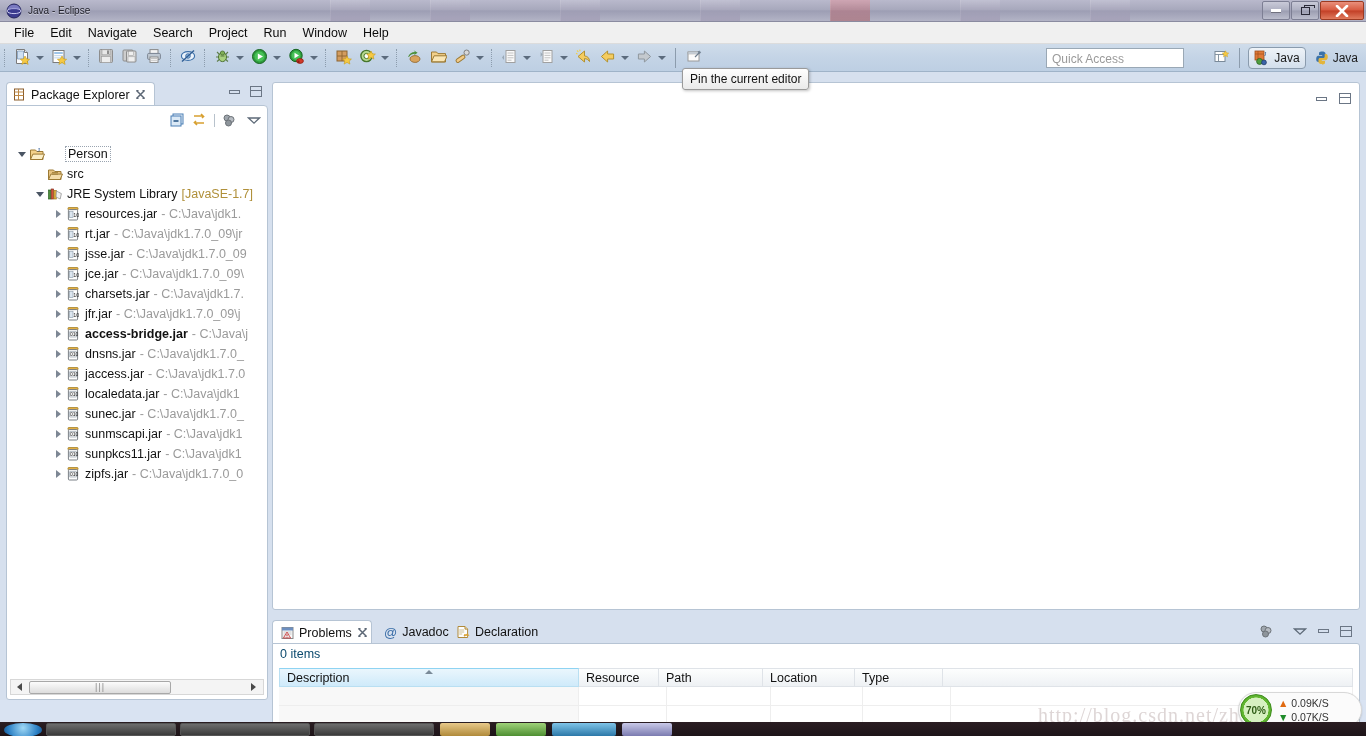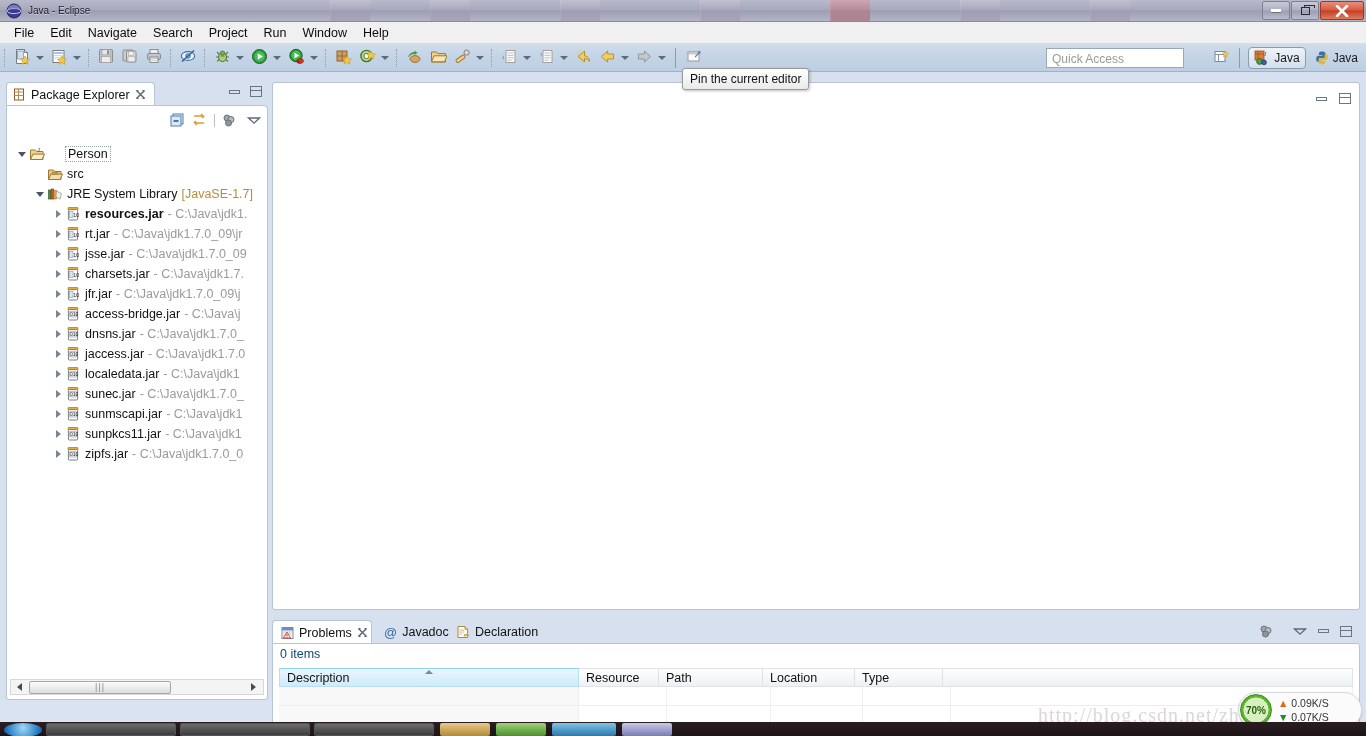--- a/index.html
+++ b/index.html
@@ -755,21 +755,21 @@
           <div class="trow" style="padding-left: 44px;">
             <span class="twist">
               <i></i>
             </span>
             <span class="ticon"><svg width="16" height="16" viewBox="0 0 16 16">
                 <rect x="3" y="1.6" width="10" height="2.2" rx="0.6" fill="#e8b347" stroke="#9c7a20" stroke-width="0.8"></rect>
                 <rect x="3.4" y="3.6" width="9.2" height="10.4" rx="1" fill="#fdfdfd" stroke="#6c7278" stroke-width="0.9"></rect>
                 <rect x="4.6" y="5.2" width="3.4" height="6.4" fill="#dce6f0" stroke="#8a98a6" stroke-width="0.6"></rect>
                 <text x="8.3" y="11" font-size="5.4" fill="#222" font-family="sans-serif">10</text>
               </svg></span>
-            <span class="tlabel" style="font-weight: bold;">resources.jar</span>
+            <span class="tlabel" style="font-weight: normal;">resources.jar</span>
             <span class="tpath">- C:\Java\jdk1.</span>
           </div>
           <div class="trow" style="padding-left: 44px;">
             <span class="twist">
               <i></i>
             </span>
             <span class="ticon"><svg width="16" height="16" viewBox="0 0 16 16">
                 <rect x="3" y="1.6" width="10" height="2.2" rx="0.6" fill="#e8b347" stroke="#9c7a20" stroke-width="0.8"></rect>
                 <rect x="3.4" y="3.6" width="9.2" height="10.4" rx="1" fill="#fdfdfd" stroke="#6c7278" stroke-width="0.9"></rect>
                 <rect x="4.6" y="5.2" width="3.4" height="6.4" fill="#dce6f0" stroke="#8a98a6" stroke-width="0.6"></rect>
@@ -794,20 +794,33 @@
           <div class="trow" style="padding-left: 44px;">
             <span class="twist">
               <i></i>
             </span>
             <span class="ticon"><svg width="16" height="16" viewBox="0 0 16 16">
                 <rect x="3" y="1.6" width="10" height="2.2" rx="0.6" fill="#e8b347" stroke="#9c7a20" stroke-width="0.8"></rect>
                 <rect x="3.4" y="3.6" width="9.2" height="10.4" rx="1" fill="#fdfdfd" stroke="#6c7278" stroke-width="0.9"></rect>
                 <rect x="4.6" y="5.2" width="3.4" height="6.4" fill="#dce6f0" stroke="#8a98a6" stroke-width="0.6"></rect>
                 <text x="8.3" y="11" font-size="5.4" fill="#222" font-family="sans-serif">10</text>
               </svg></span>
+            <span class="tlabel" style="font-weight: normal;">jce.jar</span>
+            <span class="tpath">- C:\Java\jdk1.7.0_09\</span>
+          </div>
+          <div class="trow" style="padding-left: 44px;">
+            <span class="twist">
+              <i></i>
+            </span>
+            <span class="ticon"><svg width="16" height="16" viewBox="0 0 16 16">
+                <rect x="3" y="1.6" width="10" height="2.2" rx="0.6" fill="#e8b347" stroke="#9c7a20" stroke-width="0.8"></rect>
+                <rect x="3.4" y="3.6" width="9.2" height="10.4" rx="1" fill="#fdfdfd" stroke="#6c7278" stroke-width="0.9"></rect>
+                <rect x="4.6" y="5.2" width="3.4" height="6.4" fill="#dce6f0" stroke="#8a98a6" stroke-width="0.6"></rect>
+                <text x="8.3" y="11" font-size="5.4" fill="#222" font-family="sans-serif">10</text>
+              </svg></span>
             <span class="tlabel" style="font-weight: normal;">charsets.jar</span>
             <span class="tpath">- C:\Java\jdk1.7.</span>
           </div>
           <div class="trow" style="padding-left: 44px;">
             <span class="twist">
               <i></i>
             </span>
             <span class="ticon"><svg width="16" height="16" viewBox="0 0 16 16">
                 <rect x="3" y="1.6" width="10" height="2.2" rx="0.6" fill="#e8b347" stroke="#9c7a20" stroke-width="0.8"></rect>
                 <rect x="3.4" y="3.6" width="9.2" height="10.4" rx="1" fill="#fdfdfd" stroke="#6c7278" stroke-width="0.9"></rect>
@@ -820,21 +833,21 @@
           <div class="trow" style="padding-left: 44px;">
             <span class="twist">
               <i></i>
             </span>
             <span class="ticon"><svg width="16" height="16" viewBox="0 0 16 16">
                 <rect x="3" y="1.6" width="10" height="2.2" rx="0.6" fill="#e8b347" stroke="#9c7a20" stroke-width="0.8"></rect>
                 <rect x="3.4" y="3.6" width="9.2" height="10.4" rx="1" fill="#fdfdfd" stroke="#6c7278" stroke-width="0.9"></rect>
                 <rect x="4.4" y="5.6" width="7.2" height="5.4" rx="0.6" fill="#f2f2f2" stroke="#8a98a6" stroke-width="0.6"></rect>
                 <text x="4.9" y="10" font-size="5" fill="#222" font-family="sans-serif">010</text>
               </svg></span>
-            <span class="tlabel" style="font-weight: normal;">access-bridge.jar</span>
+            <span class="tlabel" style="font-weight: bold;">access-bridge.jar</span>
             <span class="tpath">- C:\Java\j</span>
           </div>
           <div class="trow" style="padding-left: 44px;">
             <span class="twist">
               <i></i>
             </span>
             <span class="ticon"><svg width="16" height="16" viewBox="0 0 16 16">
                 <rect x="3" y="1.6" width="10" height="2.2" rx="0.6" fill="#e8b347" stroke="#9c7a20" stroke-width="0.8"></rect>
                 <rect x="3.4" y="3.6" width="9.2" height="10.4" rx="1" fill="#fdfdfd" stroke="#6c7278" stroke-width="0.9"></rect>
                 <rect x="4.4" y="5.6" width="7.2" height="5.4" rx="0.6" fill="#f2f2f2" stroke="#8a98a6" stroke-width="0.6"></rect>

